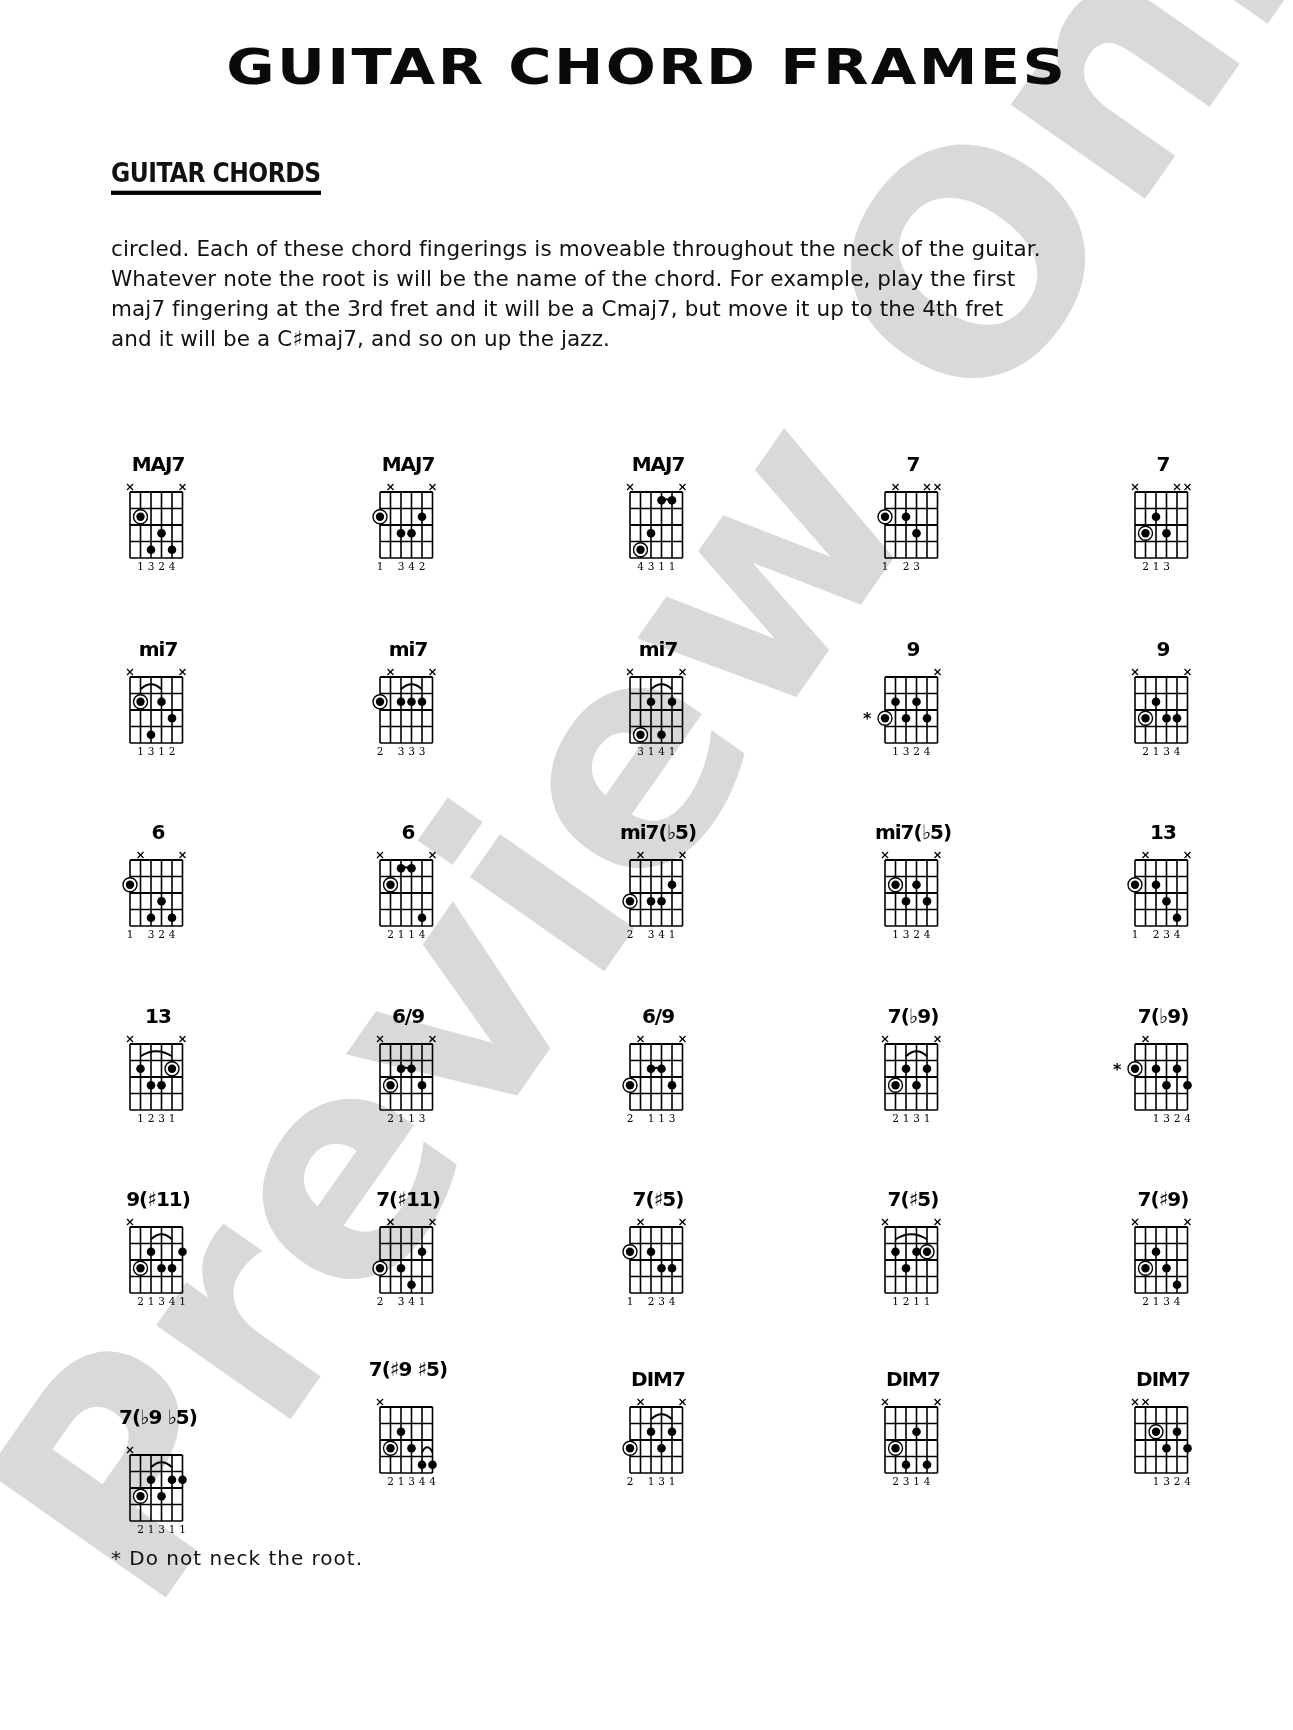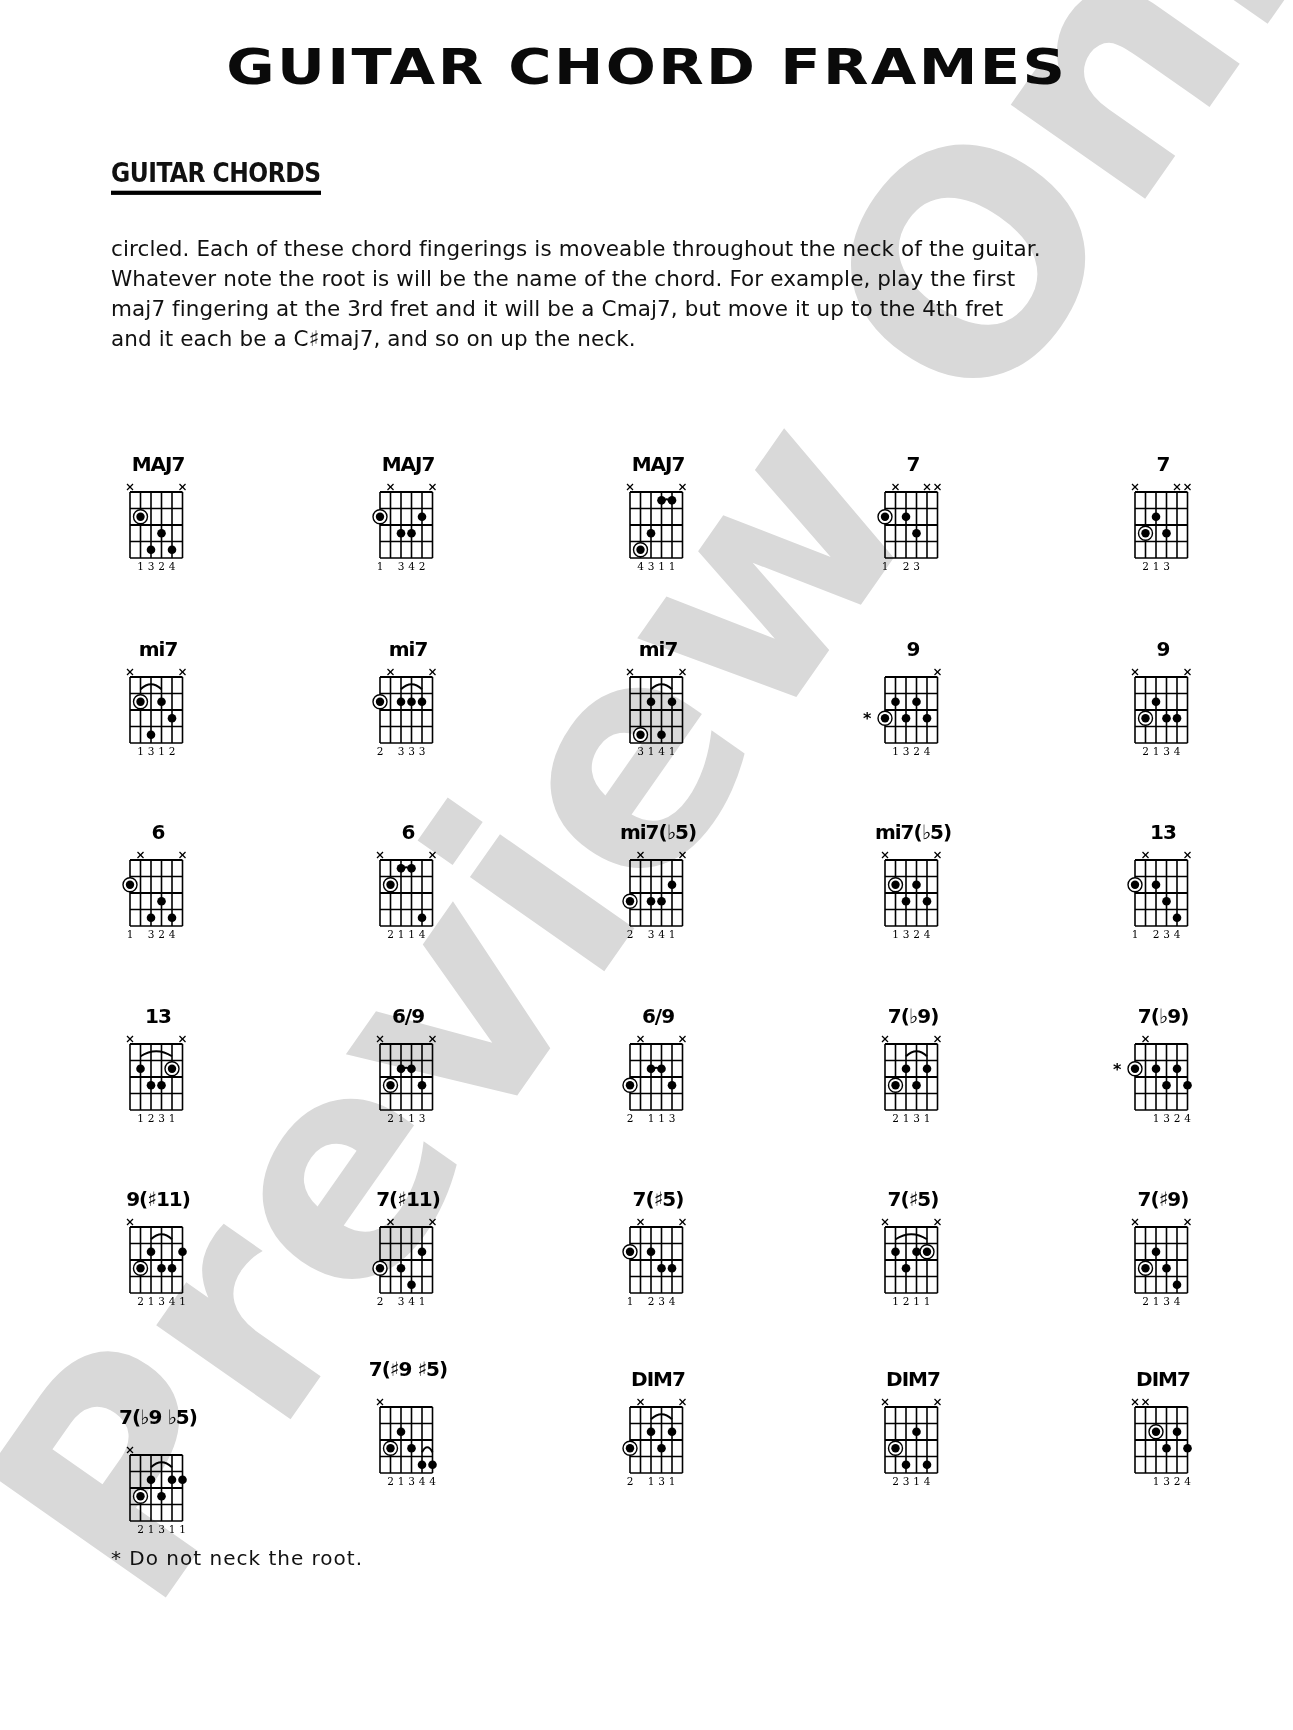--- a/index.html
+++ b/index.html
@@ -23,21 +23,21 @@
 </svg>
 
 <div class="page-title">GUITAR CHORD FRAMES</div>
 
 <div class="section-title">GUITAR CHORDS</div>
 
 <div class="intro">
   <p>circled. Each of these chord fingerings is moveable throughout the neck of the guitar.</p>
   <p>Whatever note the root is will be the name of the chord. For example, play the first</p>
   <p>maj7 fingering at the 3rd fret and it will be a Cmaj7, but move it up to the 4th fret</p>
-  <p>and it each be a C♯maj7, and so on up the neck.</p>
+  <p>and it will be a C♯maj7, and so on up the jazz.</p>
 </div>
 
 <div class="grid" id="chord-grid">
     <div class="chord" style="left: 95px; top: 450px;">
       <div class="chord-name" style="top: 2px;">MAJ7</div>
       <svg width="110" height="150">
         <line x1="27" y1="42" x2="27" y2="108" stroke="#000000" stroke-width="1.6"></line>
         <line x1="37.5" y1="42" x2="37.5" y2="108" stroke="#000000" stroke-width="1.6"></line>
         <line x1="48" y1="42" x2="48" y2="108" stroke="#000000" stroke-width="1.6"></line>
         <line x1="58.5" y1="42" x2="58.5" y2="108" stroke="#000000" stroke-width="1.6"></line>

